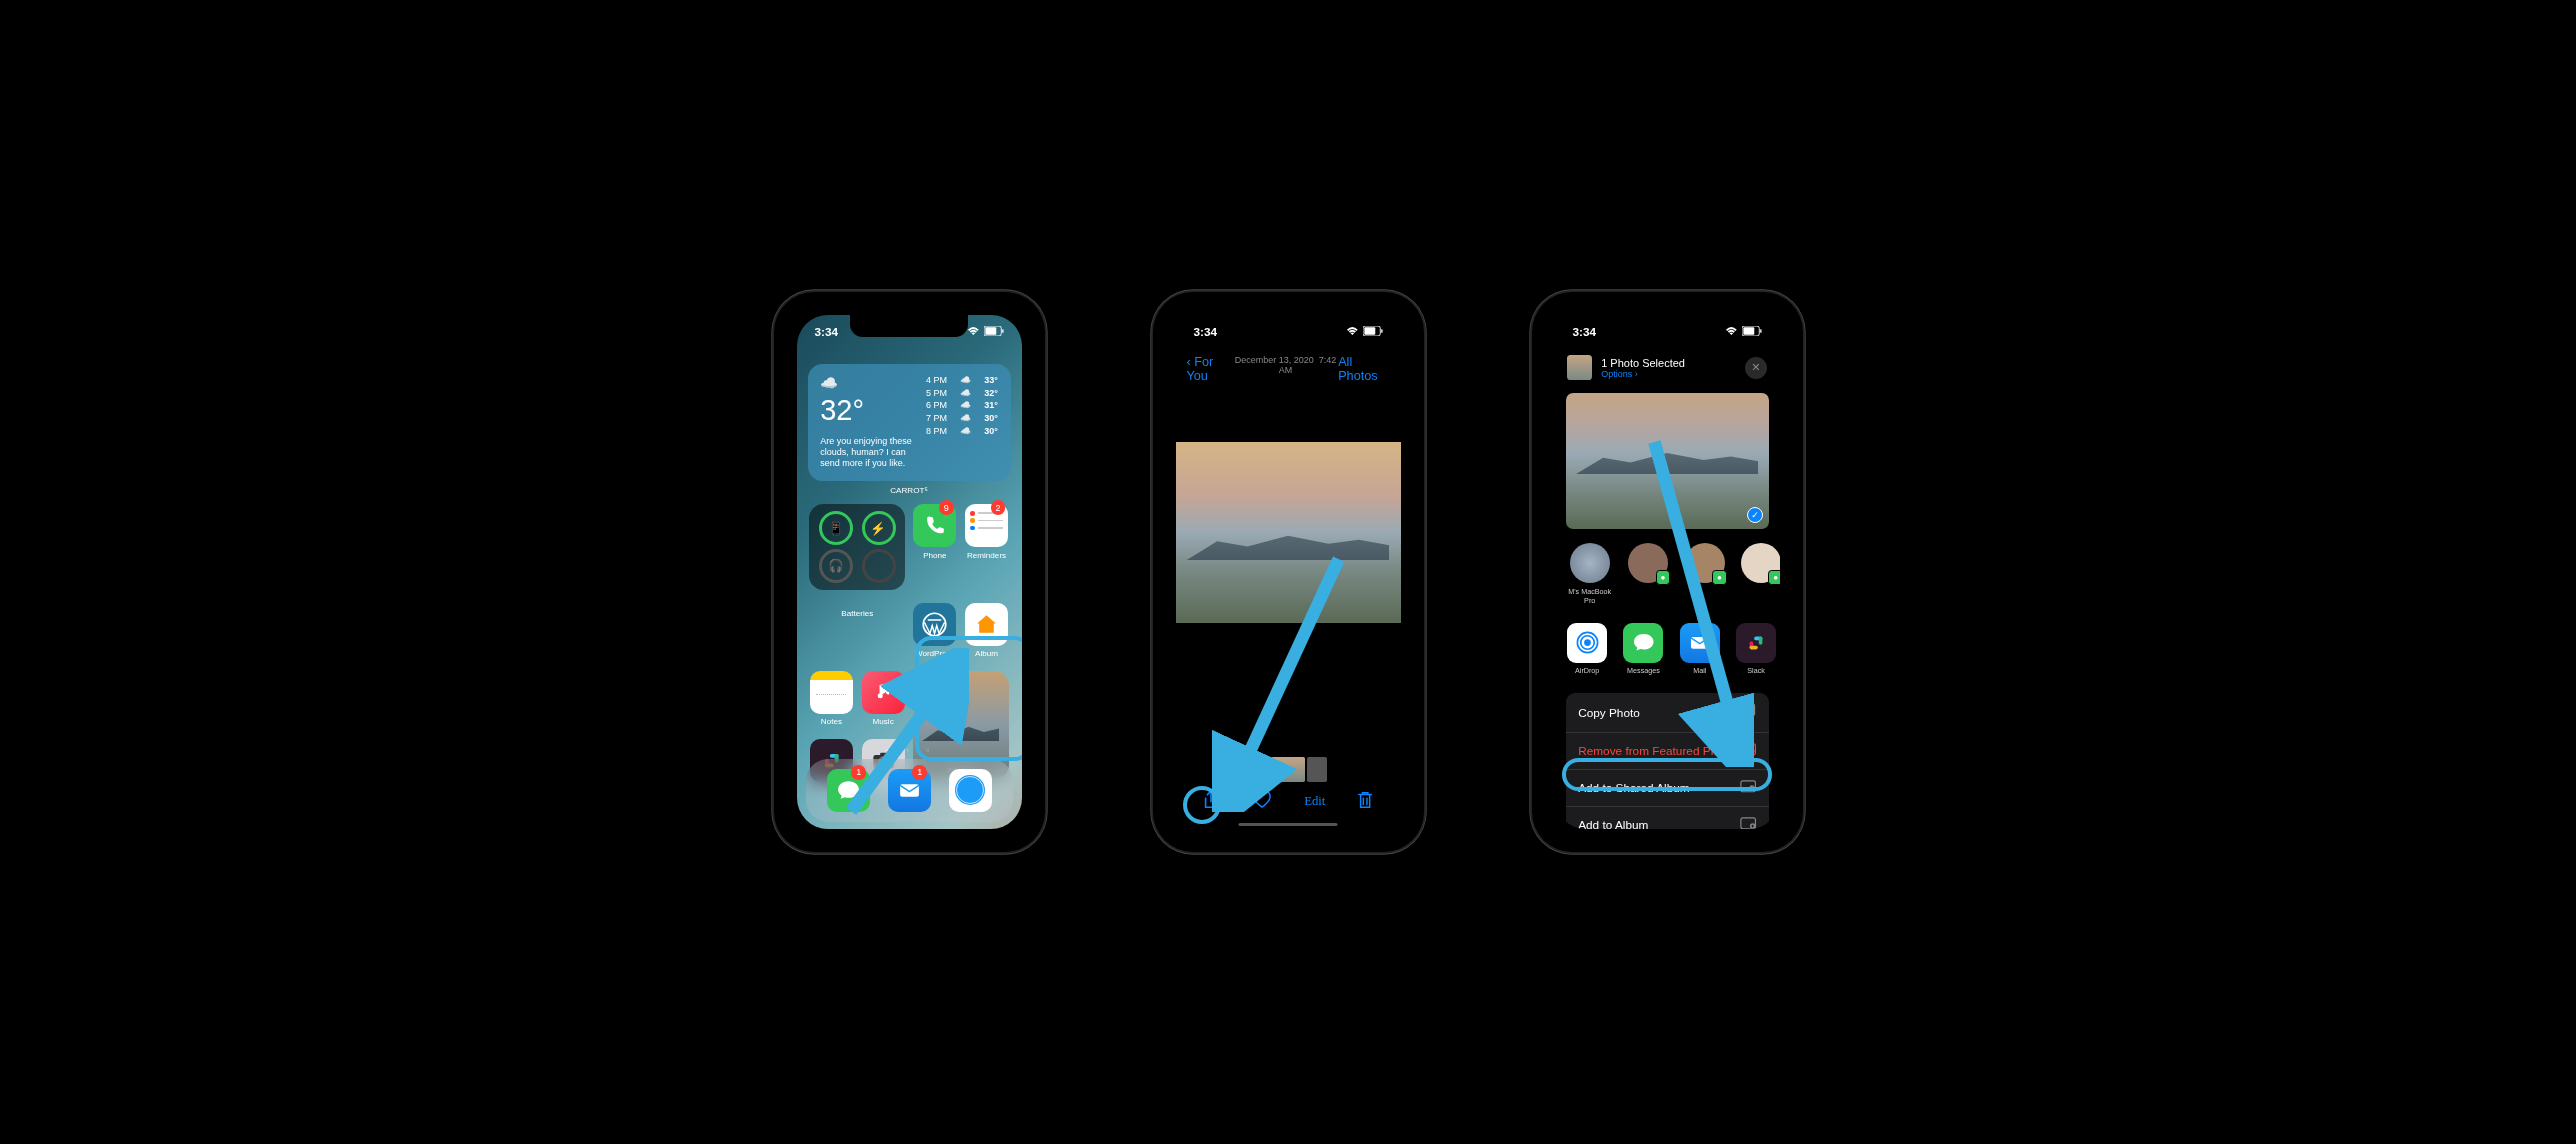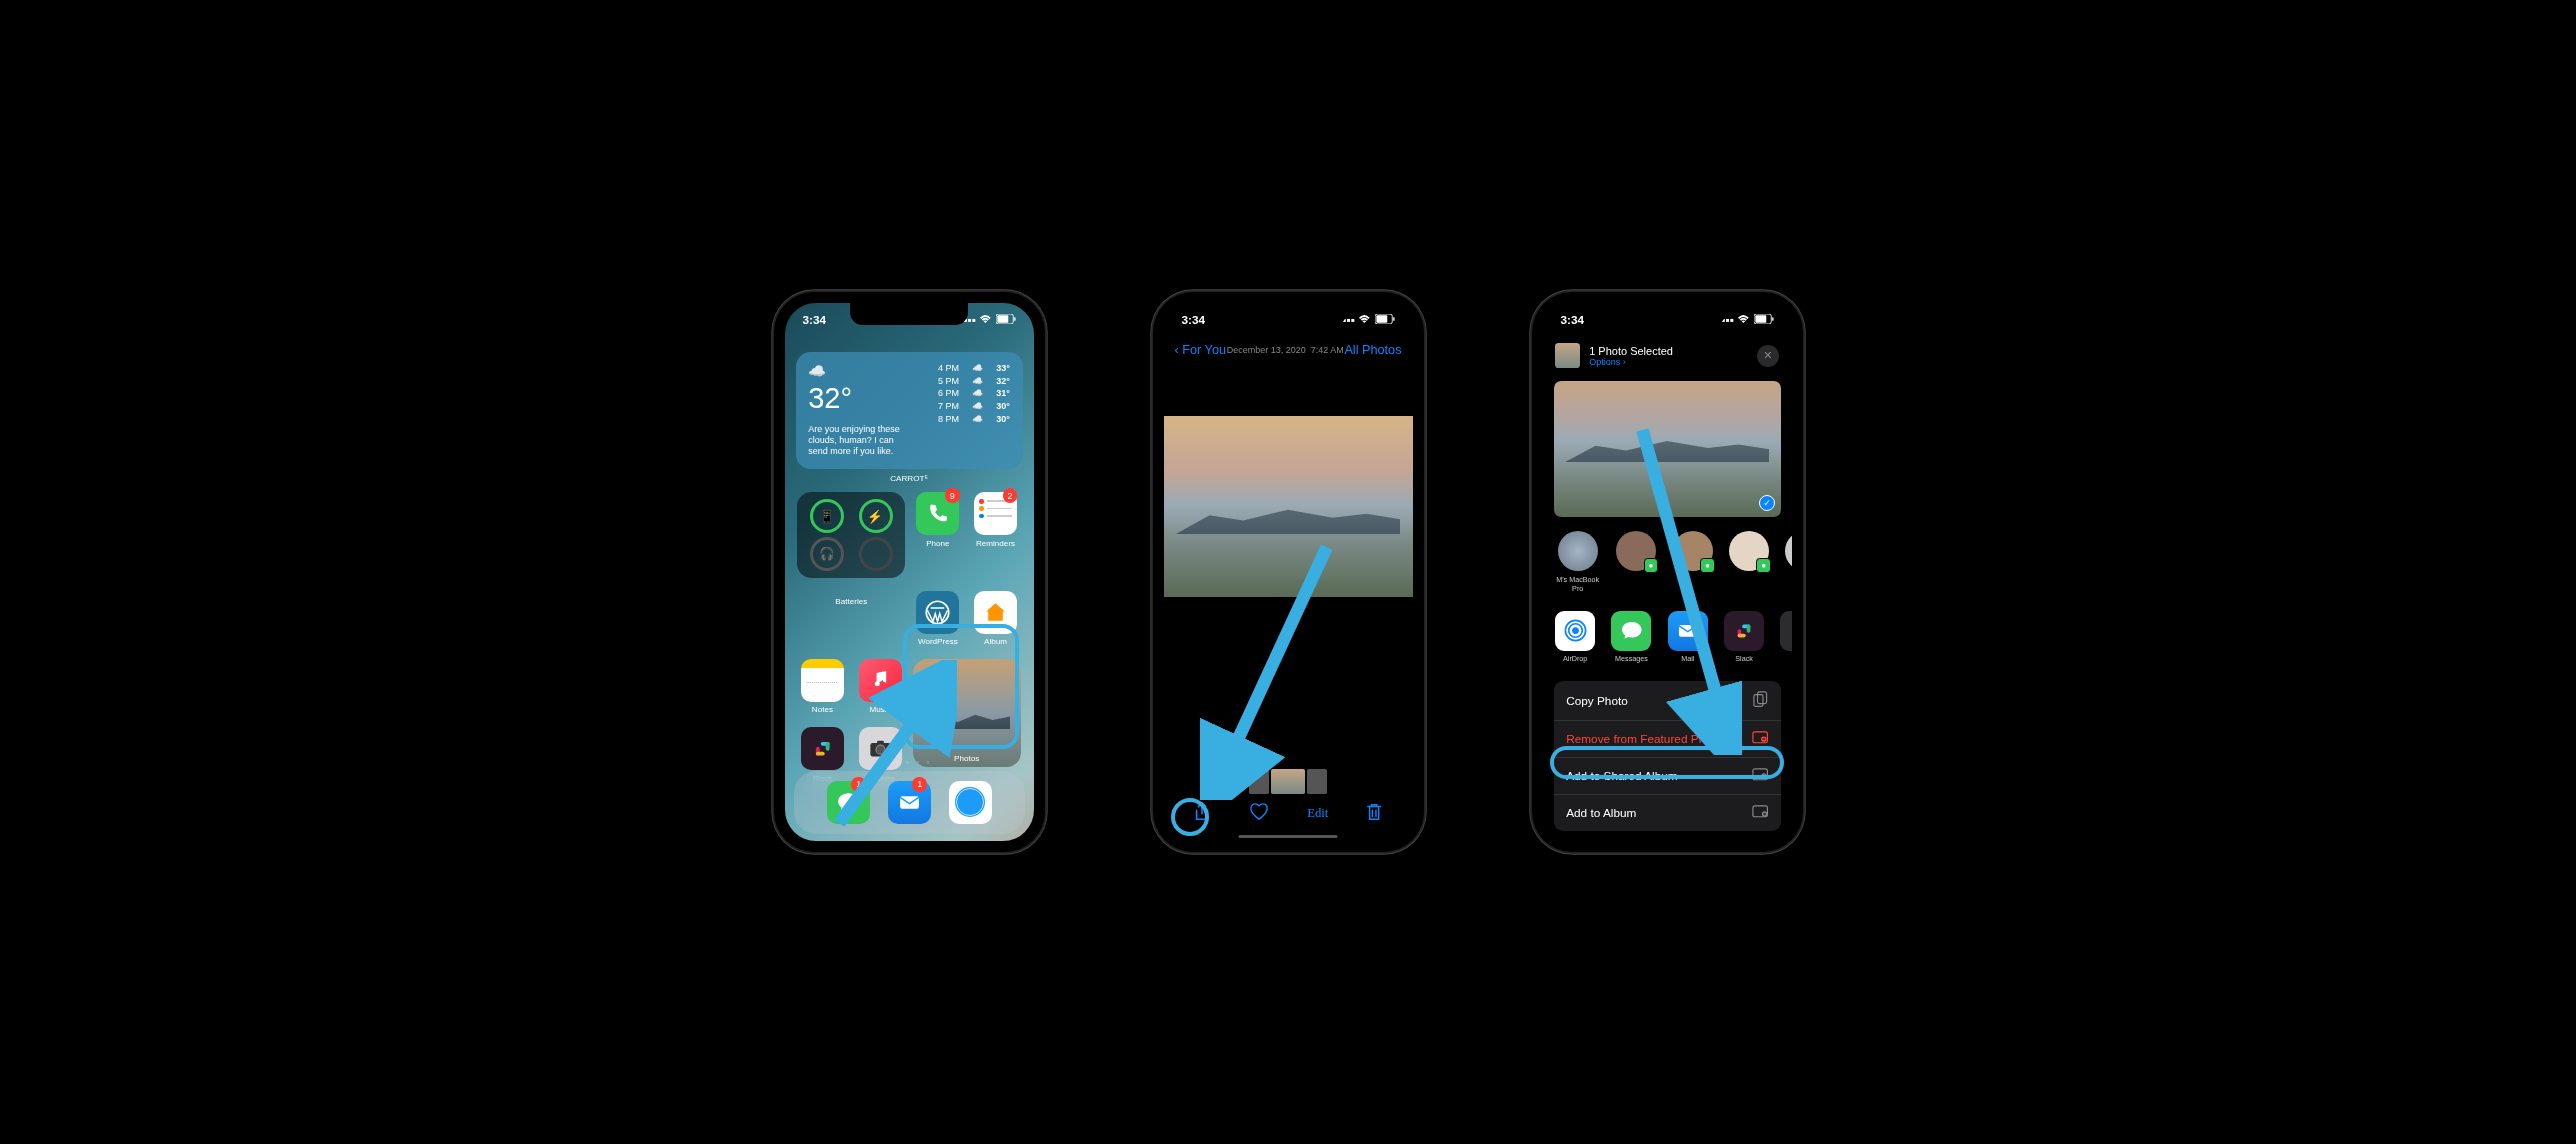--- a/index.html
+++ b/index.html
@@ -11,21 +11,21 @@
     align-items: center;
     min-height: 100vh;
     padding: 36px;
     gap: 108px;
   }
   .phone {
     width: 271px;
     height: 560px;
     background: #000;
     border-radius: 40px;
-    padding: 11px;
+    padding: 23px;
     position: relative;
     box-shadow: 0 0 0 1.8px #222, 0 0 0 2.7px #444;
   }
   .screen {
     width: 100%;
     height: 100%;
     border-radius: 31px;
     overflow: hidden;
     position: relative;
     background: #000;
@@ -165,21 +165,20 @@
   }
   .dock .app-icon { width: 43px; height: 43px; }
   .dock .app { gap: 0; }
   .page-dots { position: absolute; bottom: 76px; left: 0; right: 0; text-align: center; color: rgba(255,255,255,0.5); font-size: 5.4px; letter-spacing: 2.7px; }
 
   
   .photo-nav {
     padding: 40px 11px 5.4px;
     display: flex;
     justify-content: space-between;
-    align-items: center;
     color: #0a84ff;
     font-size: 12.7px;
   }
   .photo-nav .center { color: #888; font-size: 9px; text-align: center; }
   .photo-main {
     margin: 54px 0 0;
     height: 181px;
     background: linear-gradient(180deg,#d5b585 0%,#c5a595 30%,#9aaab5 50%,#7a8a85 70%,#5a6a55 100%);
     position: relative;
   }

